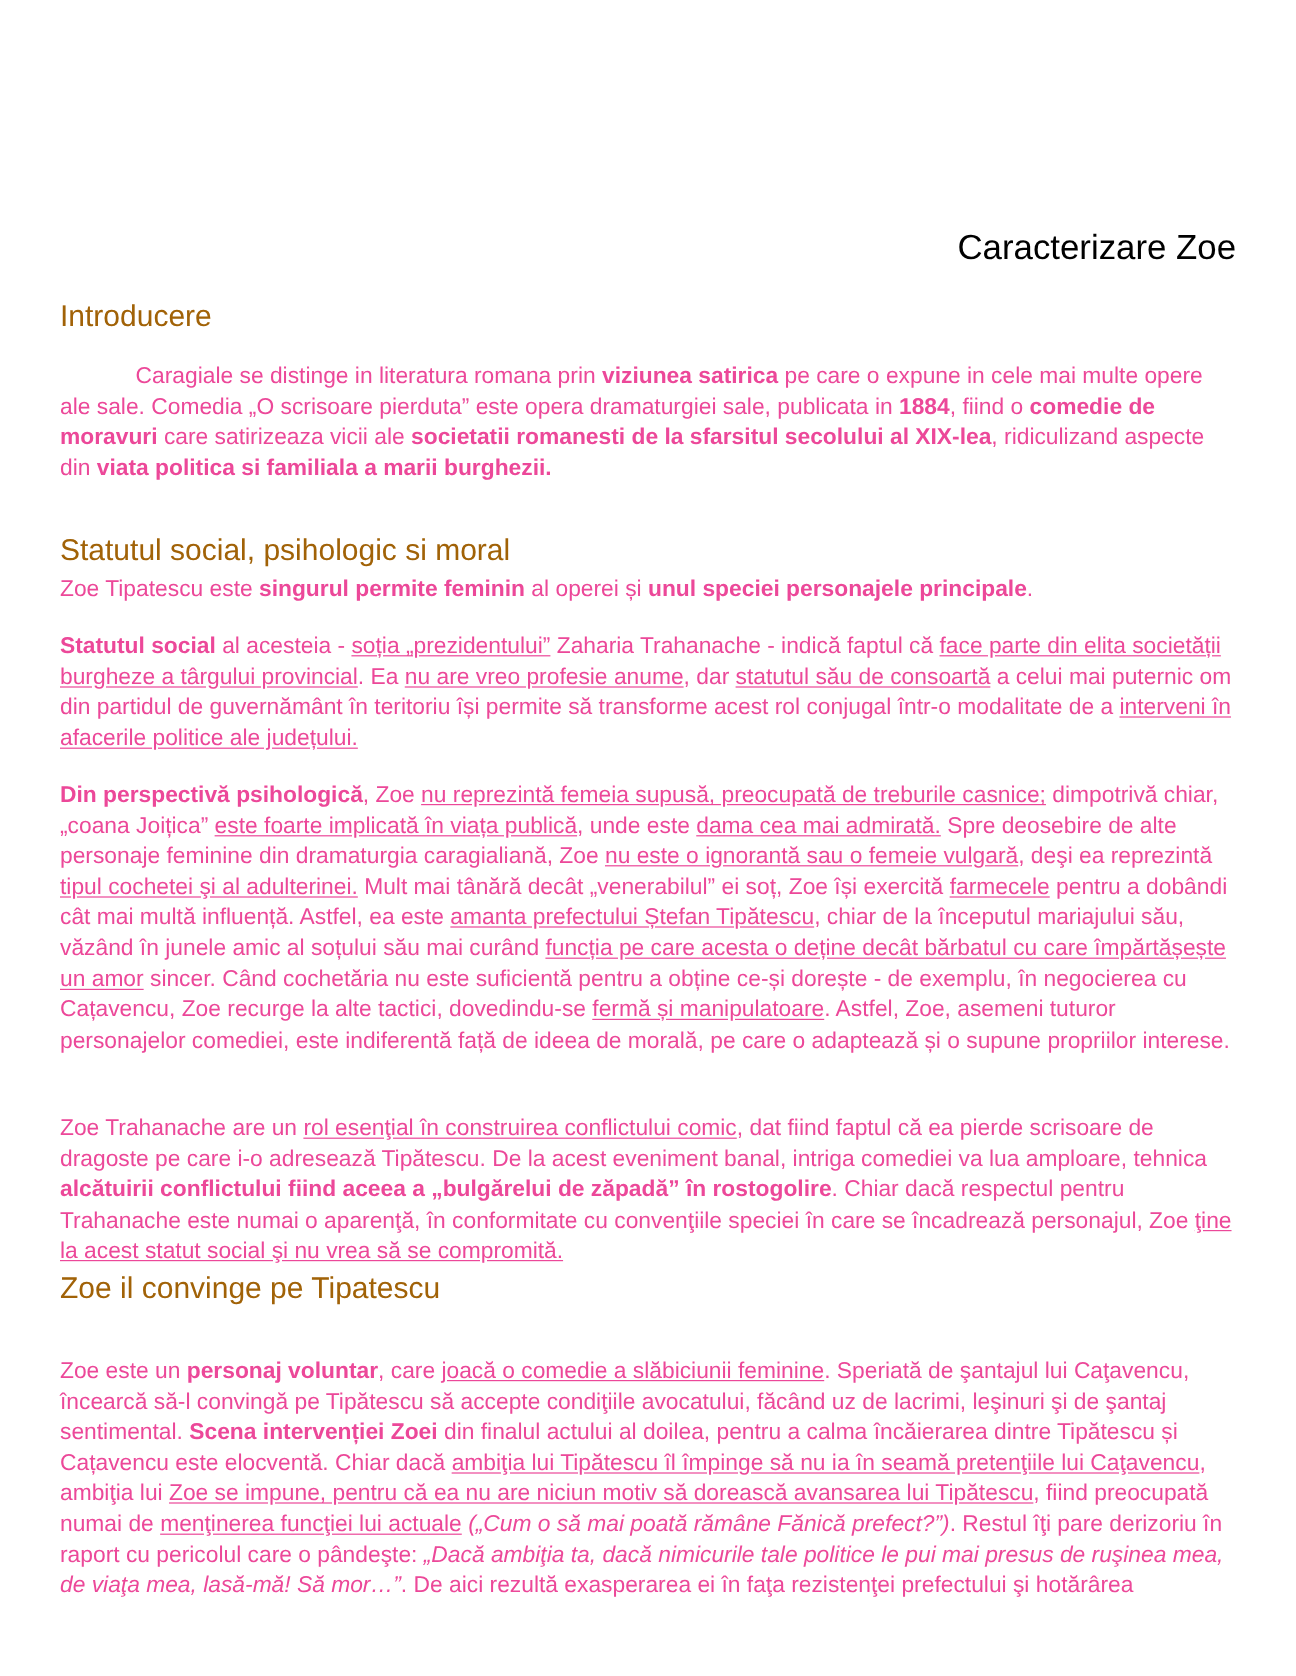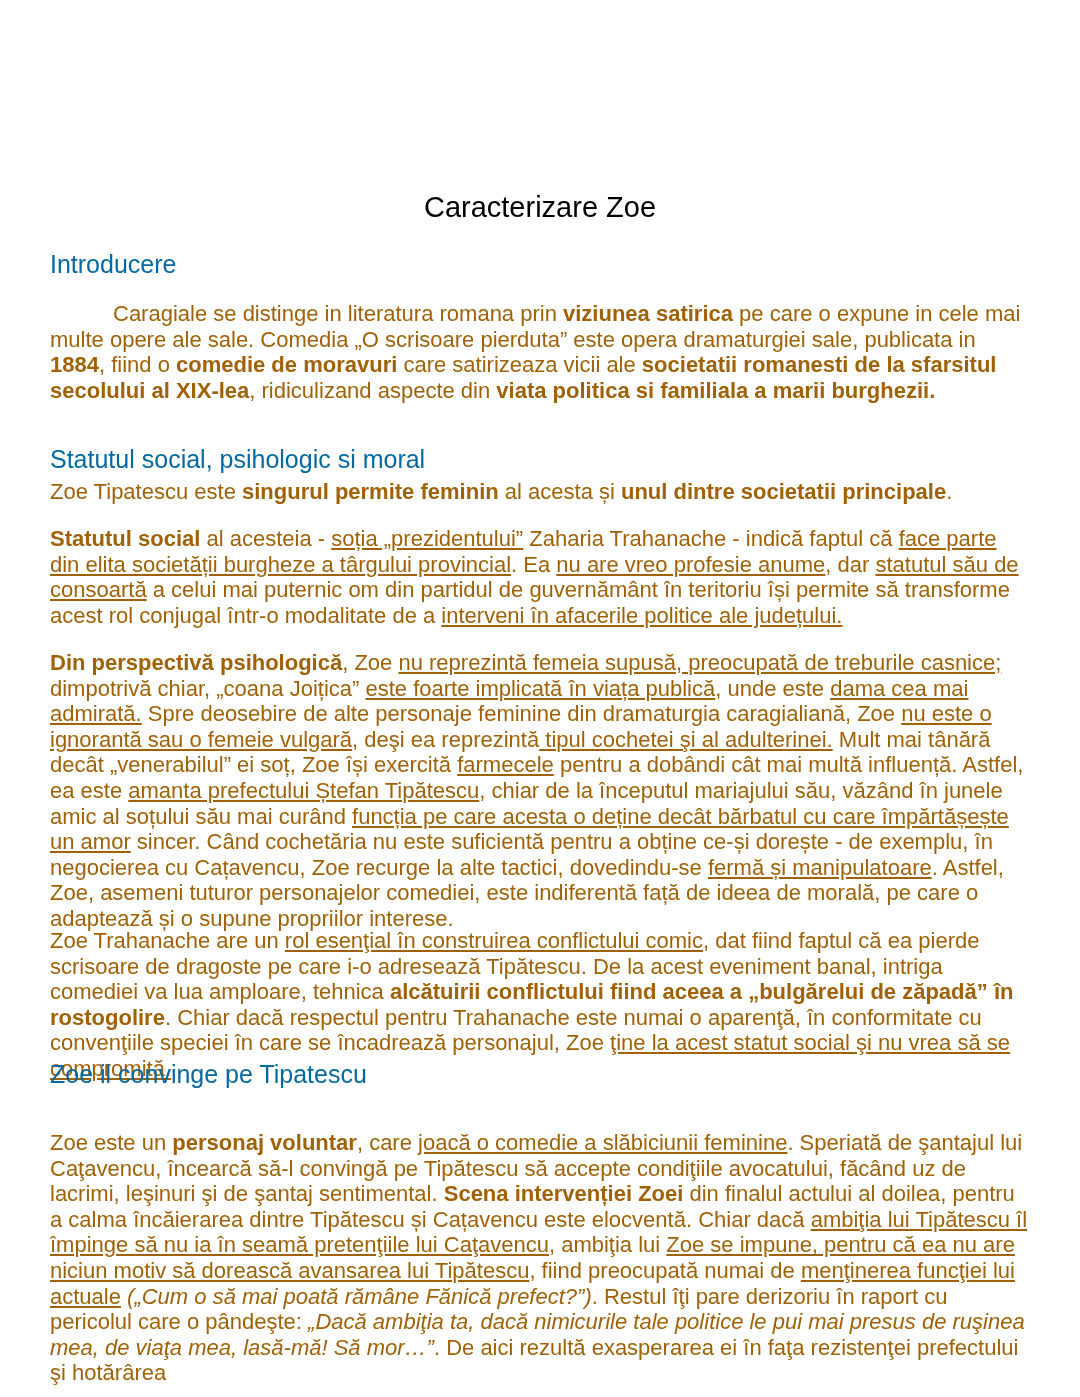--- a/index.html
+++ b/index.html
@@ -2,43 +2,43 @@
 <html><head>
 <meta charset="utf-8">
 <style>
   html, body { margin: 0; padding: 0; background: #ffffff; }
   body {
     width: 1080px; height: 1397px; overflow: hidden; position: relative;
     font-family: "Liberation Sans", sans-serif; color: #111111;
   }
   .page { position: absolute; left: 50px; top: 0; width: 980px; }
   .doc-title {
-    position: absolute; left: 0; top: 189px; width: 980px; text-align: center;
+    position: absolute; left: 0; top: 189px; width: 980px; text-align: right;
     font-size: 29px; color: #000000; line-height: 36px; margin: 0; font-weight: normal;
   }
   h2.section {
     position: absolute; left: 0; margin: 0; font-weight: normal;
-    font-size: 25px; color: #0369a1; line-height: 30px;
+    font-size: 25px; color: #a16207; line-height: 30px;
   }
   p.para {
     position: absolute; left: 0; margin: 0; width: 980px;
-    font-size: 22px; line-height: 25.6px; color: #a16207;
+    font-size: 19px; line-height: 25.6px; color: #ec4899;
   }
   .indent { display: inline-block; width: 63px; }
 </style>
 </head>
 <body>
 
 <div class="page">
   <h1 class="doc-title">Caracterizare Zoe</h1>
 
   <h2 class="section" style="top:249px">Introducere</h2>
   <p class="para" style="top:301px"><span class="indent"></span><span>Caragiale se distinge in literatura romana prin </span><span style="font-weight: bold;">viziunea satirica</span><span> pe care o expune in cele mai multe opere ale sale. Comedia  „O scrisoare pierduta” este opera dramaturgiei sale, publicata in </span><span style="font-weight: bold;">1884</span><span>, fiind o </span><span style="font-weight: bold;">comedie de moravuri</span><span> care satirizeaza vicii ale </span><span style="font-weight: bold;">societatii romanesti de la sfarsitul secolului al XIX-lea</span><span>, ridiculizand aspecte din </span><span style="font-weight: bold;">viata politica si familiala a marii burghezii.</span></p>
 
   <h2 class="section" style="top:444px">Statutul social, psihologic si moral</h2>
-  <p class="para" style="top:479px"><span>Zoe Tipatescu este </span><span style="font-weight: bold;">singurul permite feminin</span><span> al acesta și </span><span style="font-weight: bold;">unul dintre societatii principale</span><span>.</span></p>
+  <p class="para" style="top:479px"><span>Zoe Tipatescu este </span><span style="font-weight: bold;">singurul permite feminin</span><span> al operei și </span><span style="font-weight: bold;">unul speciei personajele principale</span><span>.</span></p>
   <p class="para" style="top:526px"><span style="font-weight: bold;">Statutul social</span><span> al acesteia - </span><span style="text-decoration: underline; text-underline-offset: 2px;">soția „prezidentului”</span><span> Zaharia Trahanache - indică faptul că </span><span style="text-decoration: underline; text-underline-offset: 2px;">face parte din elita societății burgheze a târgului provincial</span><span>.  Ea </span><span style="text-decoration: underline; text-underline-offset: 2px;">nu are vreo profesie anume</span><span>, dar </span><span style="text-decoration: underline; text-underline-offset: 2px;">statutul său de consoartă</span><span> a celui mai puternic om din partidul de guvernământ în teritoriu își permite să transforme acest rol conjugal într-o modalitate de a </span><span style="text-decoration: underline; text-underline-offset: 2px;">interveni  în afacerile politice ale județului.</span></p>
   <p class="para" style="top:650px"><span style="font-weight: bold;">Din perspectivă psihologică</span><span>, Zoe </span><span style="text-decoration: underline; text-underline-offset: 2px;">nu reprezintă femeia supusă, preocupată de treburile casnice;</span><span> dimpotrivă chiar, „coana Joițica” </span><span style="text-decoration: underline; text-underline-offset: 2px;">este foarte implicată în viața publică</span><span>, unde este </span><span style="text-decoration: underline; text-underline-offset: 2px;">dama cea mai admirată.</span><span> Spre deosebire de alte personaje feminine din dramaturgia caragialiană, Zoe </span><span style="text-decoration: underline; text-underline-offset: 2px;">nu este o ignorantă sau o femeie vulgară</span><span>, deşi ea reprezintă</span><span style="text-decoration: underline; text-underline-offset: 2px;"> tipul cochetei şi al adulterinei.</span><span>  Mult mai tânără decât „venerabilul” ei soț, Zoe își exercită </span><span style="text-decoration: underline; text-underline-offset: 2px;">farmecele</span><span> pentru a dobândi cât mai multă influență. Astfel, ea este </span><span style="text-decoration: underline; text-underline-offset: 2px;">amanta prefectului Ștefan Tipătescu</span><span>, chiar de la începutul mariajului său, văzând în junele amic al soțului său mai curând </span><span style="text-decoration: underline; text-underline-offset: 2px;">funcția pe care acesta o deține decât bărbatul cu care împărtășește un amor</span><span> sincer. Când cochetăria nu este suficientă pentru a obține ce-și dorește - de exemplu, în negocierea cu Cațavencu, Zoe recurge la alte tactici, dovedindu-se </span><span style="text-decoration: underline; text-underline-offset: 2px;">fermă și manipulatoare</span><span>. Astfel, Zoe, asemeni tuturor personajelor comediei, este indiferentă față de ideea de morală, pe care o adaptează și o supune propriilor interese.</span></p>
   <p class="para" style="top:928px"><span>Zoe Trahanache are un </span><span style="text-decoration: underline; text-underline-offset: 2px;">rol esenţial în construirea conflictului comic</span><span>, dat fiind faptul că ea pierde scrisoare de dragoste pe care i-o adresează Tipătescu. De la acest eveniment banal, intriga comediei va lua amploare, tehnica </span><span style="font-weight: bold;">alcătuirii conflictului fiind aceea a „bulgărelui de zăpadă” în rostogolire</span><span>. Chiar dacă respectul pentru Trahanache este numai o aparenţă, în conformitate cu convenţiile speciei în care se încadrează personajul, Zoe </span><span style="text-decoration: underline; text-underline-offset: 2px;">ţine la acest statut social şi nu vrea să se compromită.</span></p>
 
   <h2 class="section" style="top:1059px">Zoe il convinge pe Tipatescu</h2>
   <p class="para" style="top:1130px"><span>Zoe este un </span><span style="font-weight: bold;">personaj voluntar</span><span>, care </span><span style="text-decoration: underline; text-underline-offset: 2px;">joacă o comedie a slăbiciunii feminine</span><span>. Speriată de şantajul lui Caţavencu, încearcă să-l convingă pe Tipătescu să accepte condiţiile avocatului, făcând uz de lacrimi, leşinuri şi de şantaj sentimental. </span><span style="font-weight: bold;">Scena intervenției Zoei</span><span> din finalul actului al doilea, pentru a calma încăierarea dintre Tipătescu și Cațavencu este elocventă. Chiar dacă </span><span style="text-decoration: underline; text-underline-offset: 2px;">ambiţia lui Tipătescu îl împinge să nu ia în seamă pretenţiile lui Caţavencu</span><span>, ambiţia lui </span><span style="text-decoration: underline; text-underline-offset: 2px;">Zoe se impune, pentru că ea nu are niciun motiv să dorească avansarea lui Tipătescu</span><span>, fiind preocupată numai de </span><span style="text-decoration: underline; text-underline-offset: 2px;">menţinerea funcţiei lui actuale</span><span> </span><span style="font-style: italic;">(„Cum o să mai poată rămâne Fănică prefect?”)</span><span>. Restul îţi pare derizoriu în raport cu pericolul care o pândeşte: </span><span style="font-style: italic;">„Dacă ambiţia ta, dacă nimicurile tale politice le pui mai presus de ruşinea mea, de viaţa mea, lasă-mă! Să mor…”</span><span>. De aici rezultă exasperarea ei în faţa rezistenţei prefectului şi hotărârea</span></p>
 </div>
 
 </body></html>

